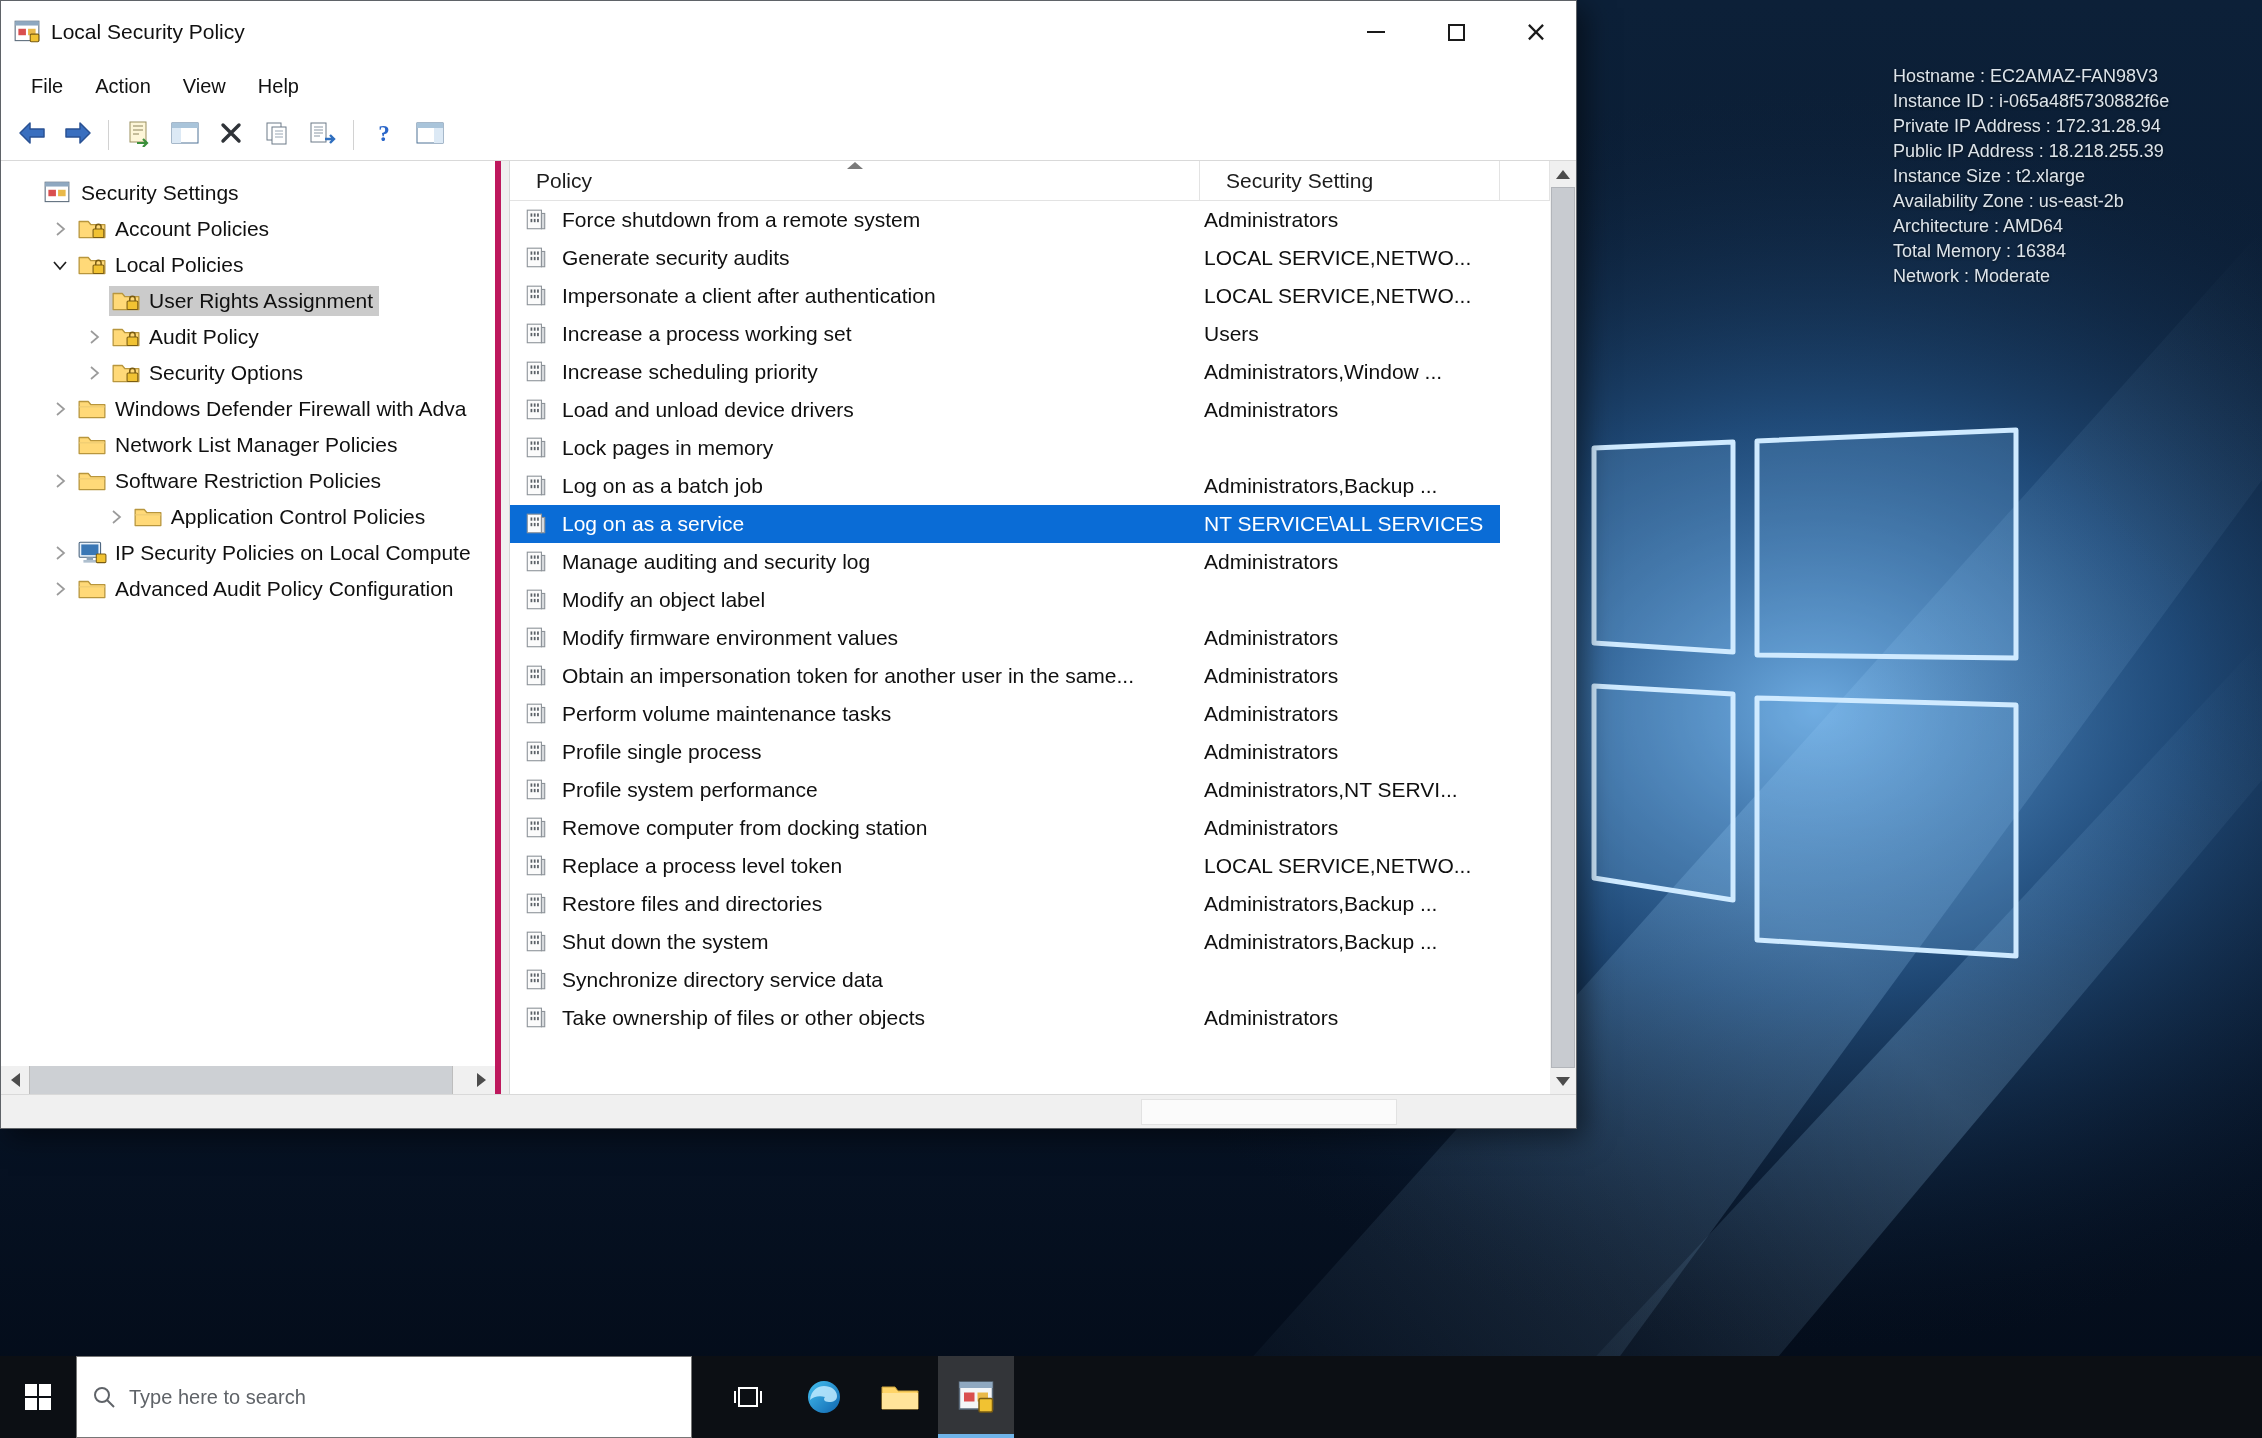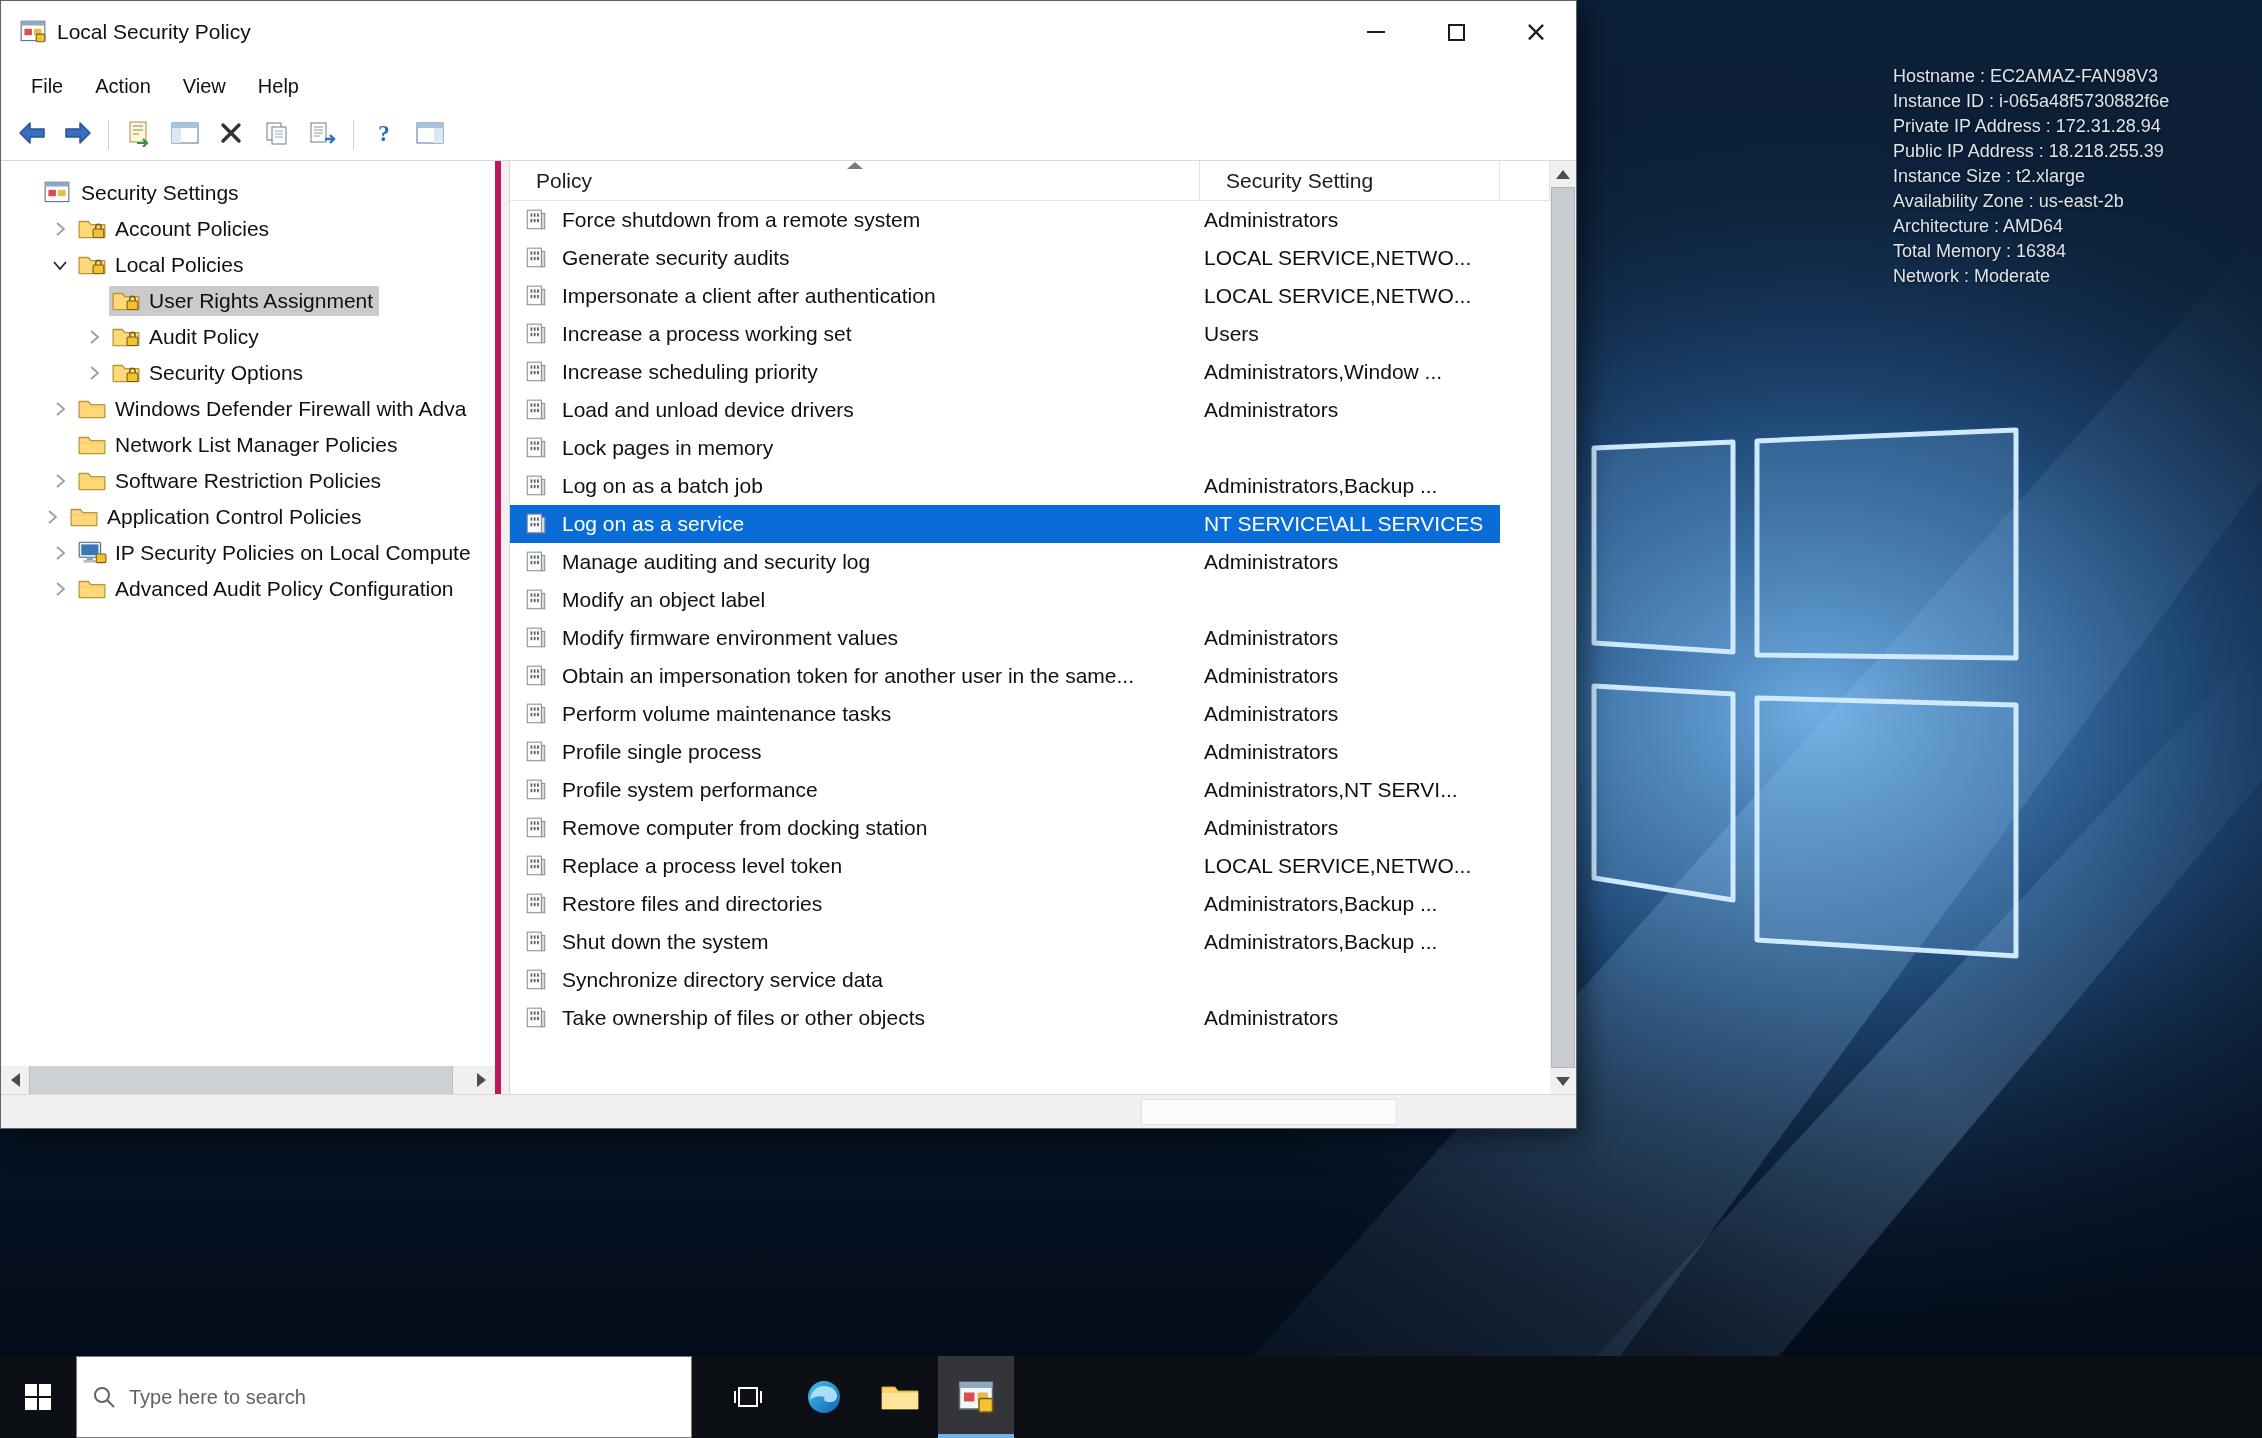--- a/index.html
+++ b/index.html
@@ -6,21 +6,21 @@
   html,body { width:2262px; height:1438px; overflow:hidden; }
   body { font-family:"Liberation Sans","DejaVu Sans",sans-serif; background:#06101f; position:relative; }
 
   
   .desktop { position:absolute; inset:0; }
   .wallpaper { position:absolute; left:0; top:0; }
   .desktop-info { position:absolute; left:1893px; top:64px; color:#dde4ea; font-size:18px; line-height:25px; text-shadow:0 1px 3px rgba(0,0,0,.65); }
 
   
   .window { position:absolute; left:0; top:0; width:1577px; height:1129px; background:#fff; border:1px solid #5f6368; box-shadow:8px 8px 26px rgba(0,0,0,.5); display:flex; flex-direction:column; }
-  .titlebar { height:62px; flex:0 0 auto; display:flex; align-items:center; padding-left:18px; background:#fff; }
+  .titlebar { height:62px; flex:0 0 auto; display:flex; align-items:center; padding-left:12px; background:#fff; }
   .title-icon { width:28px; height:26px; margin-right:10px; flex:0 0 auto; }
   .title-text { font-size:21px; color:#101010; flex:1 1 auto; }
   .caption-buttons { display:flex; height:100%; }
   .cap-btn { width:80px; height:100%; display:flex; align-items:center; justify-content:center; color:#1a1a1a; }
   .min-glyph { width:18px; height:2px; background:#1a1a1a; }
   .max-glyph { width:17px; height:17px; border:2px solid #1a1a1a; }
   .close-glyph { font-size:28px; line-height:1; color:#1a1a1a; font-family:"DejaVu Sans",sans-serif; }
 
   .menubar { height:46px; flex:0 0 auto; display:flex; align-items:center; padding-left:14px; background:#fff; }
   .menu-item { font-size:20px; color:#111; padding:6px 16px; }
@@ -365,21 +365,21 @@
               <span class="node">
                 <span class="tree-icon">
                   <svg width="30" height="24" viewBox="0 0 28 22">
                     <path d="M2 19 V4 h8.5 l2.5 3 H26 v12 Z" fill="#ffd978" stroke="#b8963d" stroke-width="1.2" stroke-linejoin="round"></path>
                     <path d="M2 9 H26" stroke="#eccb74"></path>
                   </svg>
                 </span>
                 <span class="tree-label">Software Restriction Policies</span>
               </span>
             </div>
-            <div class="tree-row" style="padding-left: 36px;">
+            <div class="tree-row" style="padding-left: 36px; justify-content: center;">
               <span class="expander">
                 <svg width="18" height="18" viewBox="0 0 18 18">
                   <path d="M6 3 l7 6 -7 6" fill="none" stroke="#9b9b9b" stroke-width="1.7"></path>
                 </svg>
               </span>
               <span class="node">
                 <span class="tree-icon">
                   <svg width="30" height="24" viewBox="0 0 28 22">
                     <path d="M2 19 V4 h8.5 l2.5 3 H26 v12 Z" fill="#ffd978" stroke="#b8963d" stroke-width="1.2" stroke-linejoin="round"></path>
                     <path d="M2 9 H26" stroke="#eccb74"></path>

